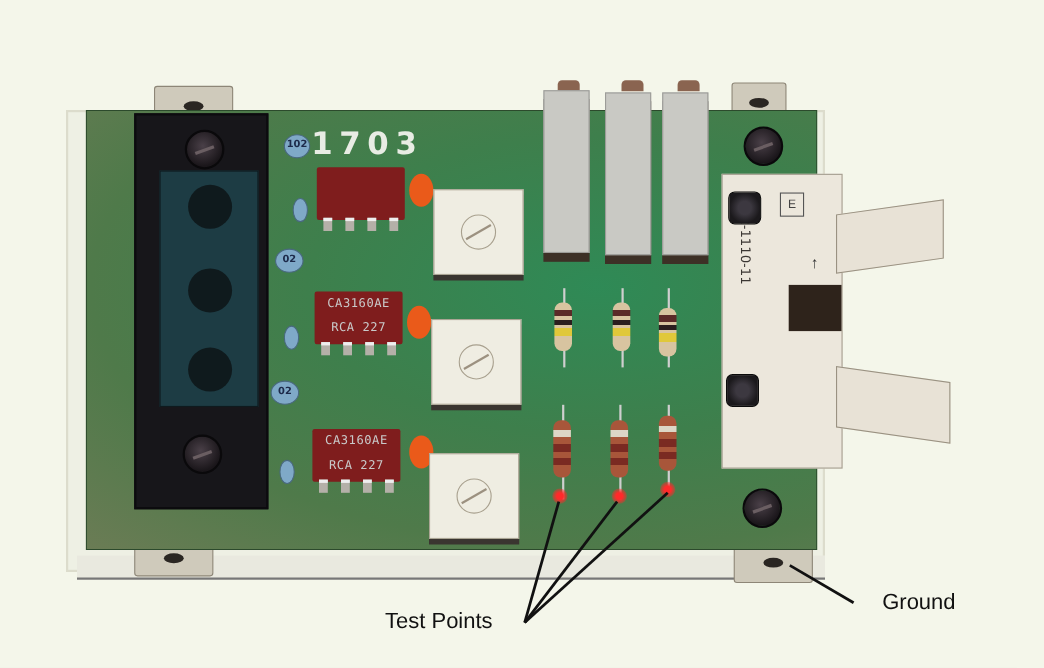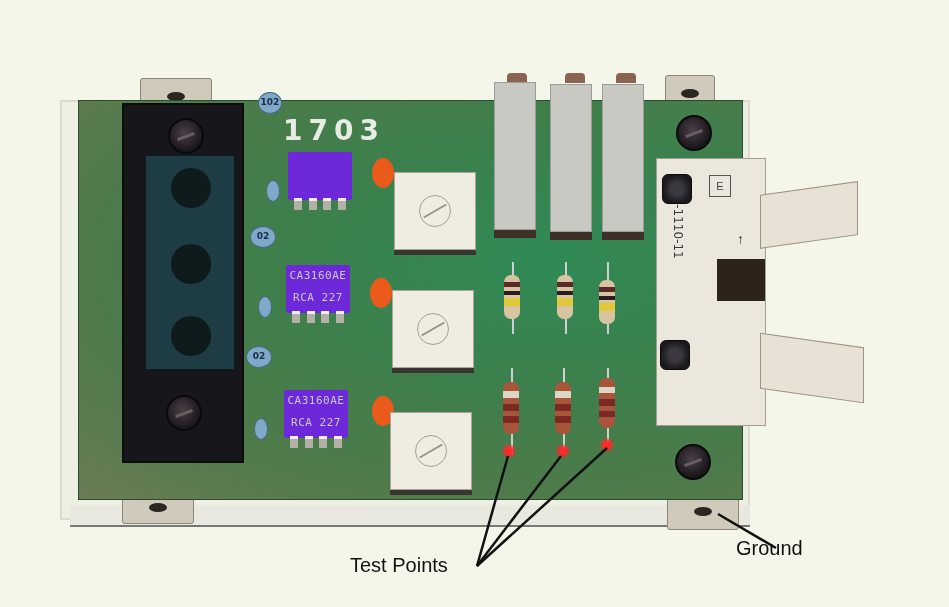--- a/index.html
+++ b/index.html
@@ -19,21 +19,21 @@
          box-shadow: 0 0 0 1px #2c4a2c inset; }
 
   
   .block { left: 122px; top: 103px; width: 122px; height: 360px; background: #17161a; border: 2px solid #0c0b0e; }
   .block-window { left: 145px; top: 155px; width: 90px; height: 215px; background: #1d3c44; border: 1px solid #0e1a1e; }
   .block-hole { width: 40px; height: 40px; border-radius: 50%; background: #0f1a1d; left: 25px; }
   .screw { width: 36px; height: 36px; border-radius: 50%; background: radial-gradient(circle at 45% 40%, #4a4048, #1a161a 70%); border: 2px solid #0a090b; }
   .screw::after { content:""; position:absolute; left:7px; top:15px; width:18px; height:3px; background:#6a5e62; transform: rotate(-20deg); }
 
   
-  .ic { width: 64px; height: 48px; background: #6d28d9; border-radius: 2px; }
+  .ic { width: 80px; height: 48px; background: #7f1d1d; border-radius: 2px; }
   .ic-text { position:absolute; left:0; right:0; text-align:center; color:#c9c9c9; font-family:"DejaVu Sans Mono", monospace; font-size:11px; letter-spacing:0.5px; }
   .ic-pins { position:absolute; left:6px; right:6px; bottom:-10px; display:flex; justify-content:space-between; }
   .ic-pins span { width:8px; height:12px; background:#b4b0a8; border-top:3px solid #eee; }
 
   .board-number { left: 283px; top: 114px; font-family: "DejaVu Sans", sans-serif; font-size: 28px; color: #e8ece4; letter-spacing: 6px; font-weight: bold; }
 
   
   .cap-blue { background: #7fa9c8; border-radius: 50%; border: 1px solid #49697f; }
   .cap-lbl { font-family:"DejaVu Sans", sans-serif; font-size:9px; color:#1d2a4a; font-weight:bold; display:block; text-align:center; margin-top:4px;}
   .cap-orange { width: 22px; height: 30px; background: #ea5a1a; border-radius: 50%; }
@@ -120,21 +120,21 @@
   <div class="ic-text" style="top:4px;">CA3160AE</div>
   <div class="ic-text" style="top:26px;">RCA 227</div>
   <div class="ic-pins">
       <span></span>
       <span></span>
       <span></span>
       <span></span>
     </div>
 </div>
 
-<div class="abs cap-blue" style="left:258px;top:92px;width:24px;height:22px;">
+<div class="abs cap-blue" style="left:258px;top:122px;width:24px;height:22px;">
     <span class="cap-lbl">102</span>
   </div>
 <div class="abs cap-blue" style="left:266px;top:180px;width:14px;height:22px;"></div>
 <div class="abs cap-blue" style="left:250px;top:226px;width:26px;height:22px;">
     <span class="cap-lbl">02</span>
   </div>
 <div class="abs cap-blue" style="left:258px;top:296px;width:14px;height:22px;"></div>
 <div class="abs cap-blue" style="left:246px;top:346px;width:26px;height:22px;">
     <span class="cap-lbl">02</span>
   </div>
@@ -194,13 +194,13 @@
 <div class="abs screw" style="left:675px;top:444px;"></div>
 
 <svg class="lines" width="949" height="607">
   <line x1="508" y1="456" x2="477" y2="566" stroke="#111" stroke-width="2.5"></line>
   <line x1="561" y1="456" x2="477" y2="566" stroke="#111" stroke-width="2.5"></line>
   <line x1="607" y1="448" x2="477" y2="566" stroke="#111" stroke-width="2.5"></line>
   <line x1="718" y1="514" x2="776" y2="548" stroke="#111" stroke-width="2.5"></line>
 </svg>
 
 <div class="abs label" style="left:350px;top:554px;">Test Points</div>
-<div class="abs label" style="left:736px;top:537px;">Ground</div>
+<div class="abs label" style="left:802px;top:537px;">Ground</div>
 
 </body></html>

